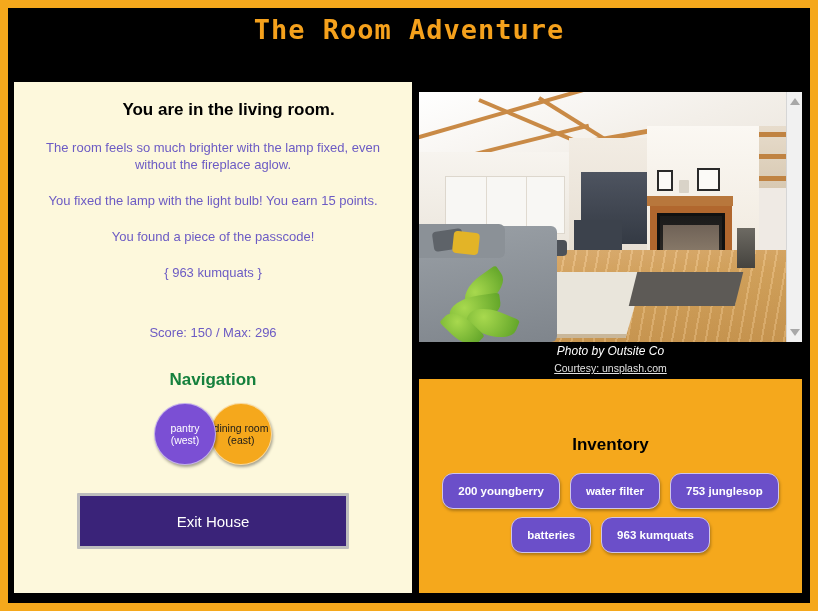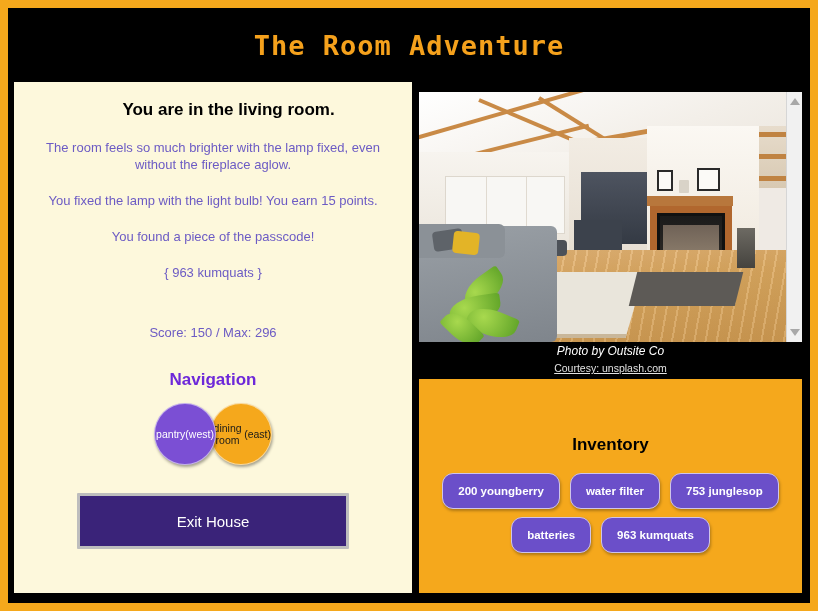--- a/index.html
+++ b/index.html
@@ -18,21 +18,21 @@
     width: 818px;
     height: 611px;
     box-sizing: border-box;
     background: #000000;
     border: 8px solid #f5a81c;
   }
   
   #title {
     position: absolute;
     left: 0;
-    top: 22px;
+    top: 6px;
     width: 802px;
     text-align: center;
     font-family: "DejaVu Sans Mono", monospace;
     font-size: 27px;
     font-weight: bold;
     letter-spacing: 1px;
     color: #f5a11c;
   }
   
   #left-panel {
@@ -66,33 +66,34 @@
   #score-line {
     text-align: center;
     font-size: 13px;
     color: #6c5bc4;
   }
   #nav-heading {
     margin-top: 30px;
     text-align: center;
     font-size: 17px;
     font-weight: bold;
-    color: #6d28d9;
+    color: #15803d;
   }
   #nav-circles {
     margin-top: 13px;
     display: flex;
     justify-content: center;
     align-items: center;
   }
   .nav-circle {
     width: 62px;
     height: 62px;
     border-radius: 50%;
     display: flex;
+    flex-direction: column;
     align-items: center;
     justify-content: center;
     font-size: 10.5px;
     line-height: 12px;
     text-align: center;
     box-shadow: 1px 2px 3px rgba(0,0,0,0.35);
     border: 1px solid rgba(255,255,255,0.55);
     box-sizing: border-box;
     cursor: pointer;
     user-select: none;

